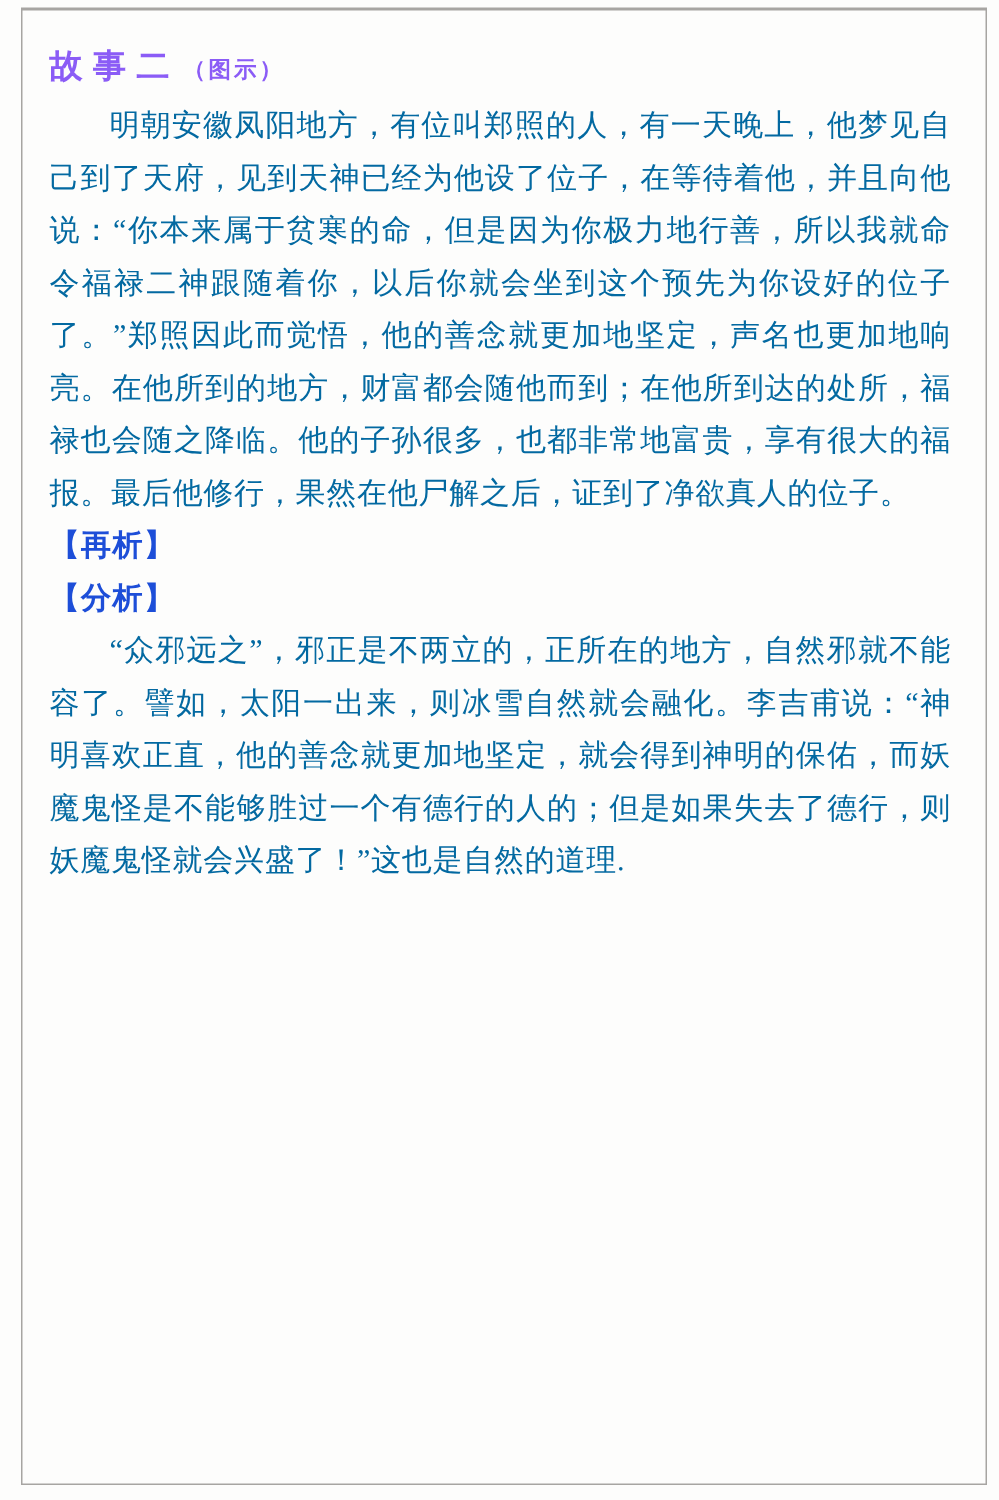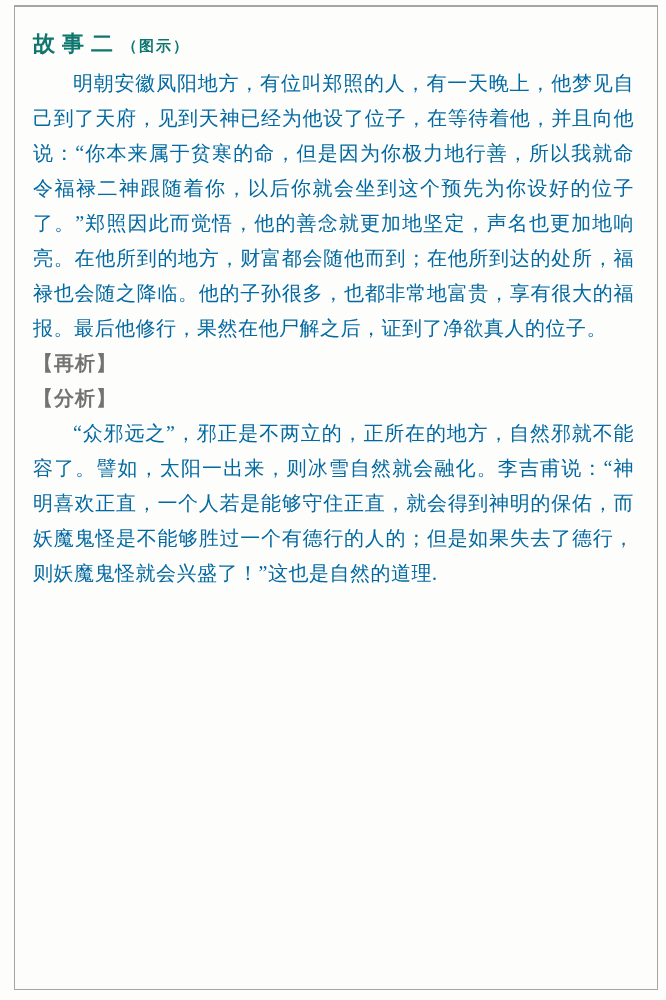--- a/index.html
+++ b/index.html
@@ -28,21 +28,21 @@
   .content {
     position: absolute;
     left: 33px;
     top: 26px;
     width: 601px;
     color: #4b413c;
   }
   h1.story-title {
     margin: 0 0 6px 0;
     font-weight: bold;
-    color: #0f766e;
+    color: #8b5cf6;
     line-height: 28px;
     white-space: nowrap;
   }
   h1 .h-main {
     font-size: 22px;
     letter-spacing: 7px;
   }
   h1 .h-sub {
     font-size: 15px;
     letter-spacing: 2px;
@@ -56,21 +56,21 @@
     text-justify: inter-character;
     text-indent: 2em;
     color: #0369a1;
     letter-spacing: 0.5px;
   }
   h2.sec-heading {
     margin: 0;
     font-size: 20px;
     line-height: 35px;
     font-weight: bold;
-    color: #737373;
+    color: #1d4ed8;
     letter-spacing: 1px;
   }
 </style>
 </head>
 <body>
 
 <div class="page-frame"></div>
 
 <div class="content">
 
@@ -78,15 +78,15 @@
     <span class="h-main">故事二</span><span class="h-sub">（图示）</span>
   </h1>
 
   <p class="body-para">明朝安徽凤阳地方，有位叫郑照的人，有一天晚上，他梦见自己到了天府，见到天神已经为他设了位子，在等待着他，并且向他说：“你本来属于贫寒的命，但是因为你极力地行善，所以我就命令福禄二神跟随着你，以后你就会坐到这个预先为你设好的位子了。”郑照因此而觉悟，他的善念就更加地坚定，声名也更加地响亮。在他所到的地方，财富都会随他而到；在他所到达的处所，福禄也会随之降临。他的子孙很多，也都非常地富贵，享有很大的福报。最后他修行，果然在他尸解之后，证到了净欲真人的位子。</p>
 
   <h2 class="sec-heading">【再析】</h2>
 
 
   <h2 class="sec-heading">【分析】</h2>
 
-  <p class="body-para">“众邪远之”，邪正是不两立的，正所在的地方，自然邪就不能容了。譬如，太阳一出来，则冰雪自然就会融化。李吉甫说：“神明喜欢正直，一个人若是能够守住正直，就会得到神明的保佑，而妖魔鬼怪是不能够胜过一个有德行的人的；但是如果失去了德行，则妖魔鬼怪就会兴盛了！”这也是自然的道理.</p>
+  <p class="body-para">“众邪远之”，邪正是不两立的，正所在的地方，自然邪就不能容了。譬如，太阳一出来，则冰雪自然就会融化。李吉甫说：“神明喜欢正直，他的善念就更加地坚定，就会得到神明的保佑，而妖魔鬼怪是不能够胜过一个有德行的人的；但是如果失去了德行，则妖魔鬼怪就会兴盛了！”这也是自然的道理.</p>
 
 </div>
 
 </body></html>

